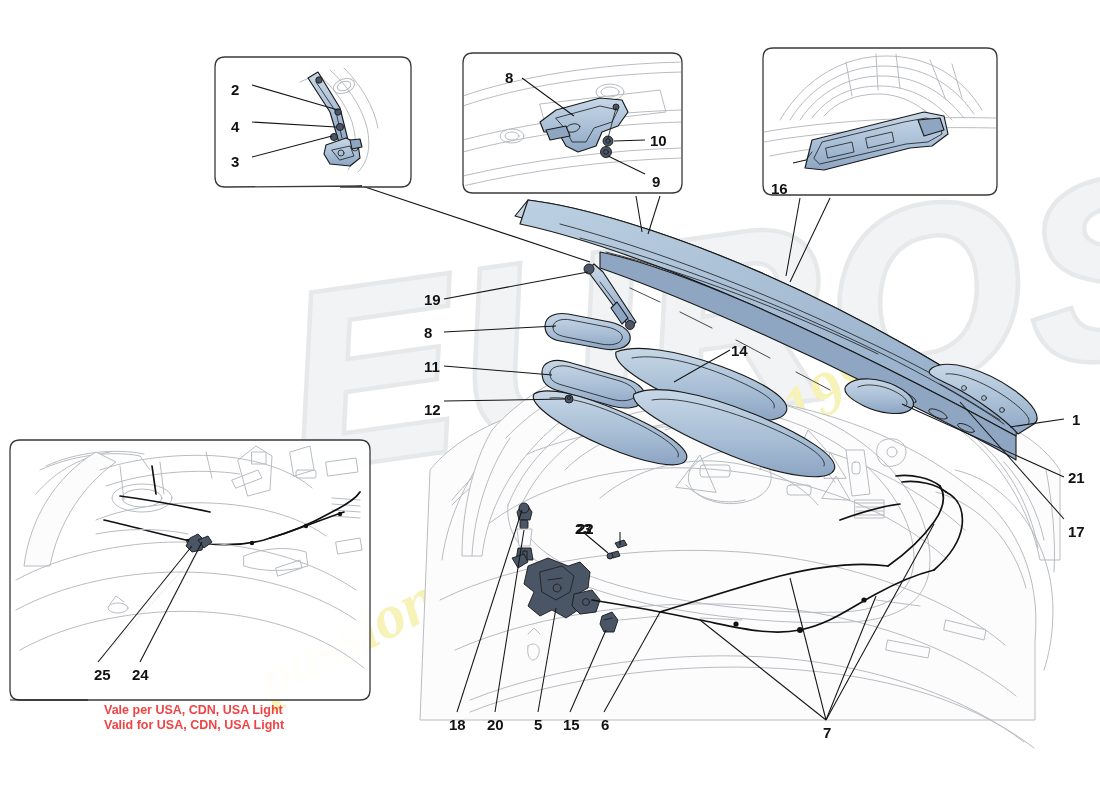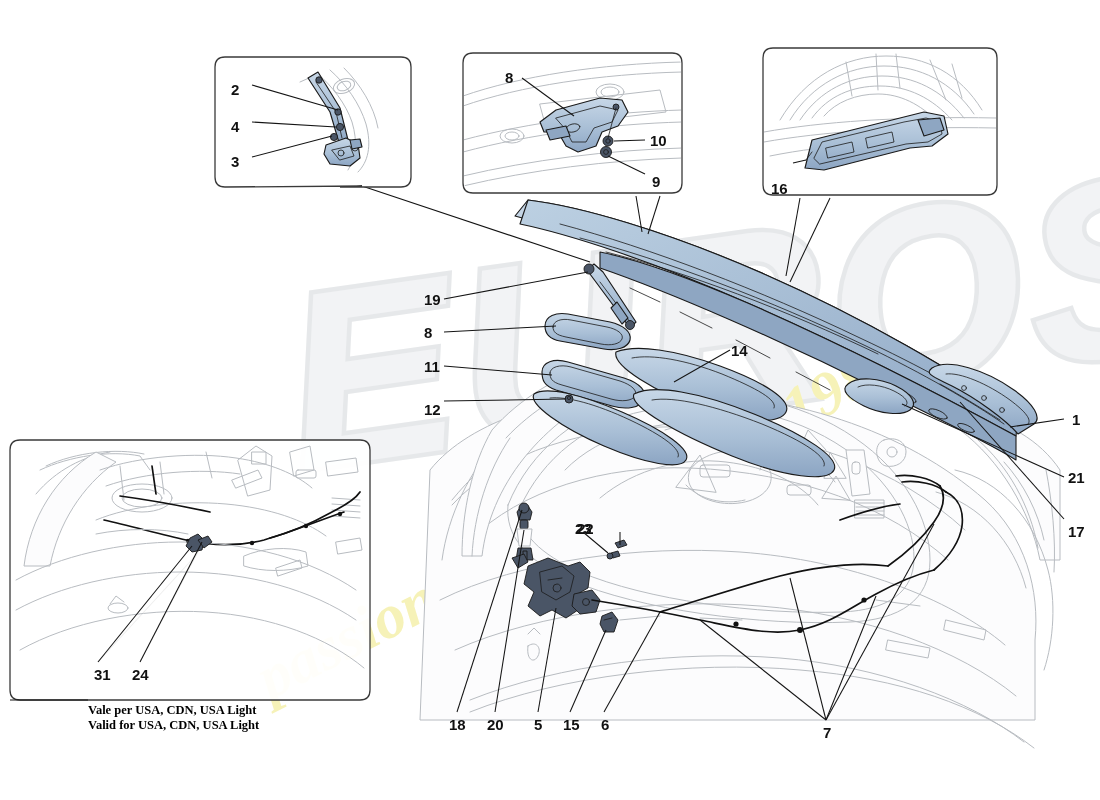--- a/index.html
+++ b/index.html
@@ -5,22 +5,22 @@
   html,body{margin:0;padding:0;background:#ffffff;}
   body{font-family:"Liberation Sans", sans-serif;}
   #stage{position:relative;width:1100px;height:800px;background:#ffffff;overflow:hidden;}
   #stage svg{position:absolute;left:0;top:0;}
   .wm-layer{position:absolute;left:0;top:0;width:1100px;height:800px;pointer-events:none;}
   .callnum{
     position:absolute;font-family:"Liberation Sans",sans-serif;font-weight:bold;
     font-size:15px;color:#111;letter-spacing:0px;line-height:1;white-space:nowrap;
   }
   .note{
-    position:absolute;font-family:Liberation Serif, serif;font-weight:bold;
-    font-size:12.5px;color:#000000;line-height:15px;white-space:nowrap;
+    position:absolute;font-family:Liberation Sans, sans-serif;font-weight:bold;
+    font-size:12.5px;color:#ef4444;line-height:15px;white-space:nowrap;margin-left:16px;
   }
 </style>
 </head>
 <body>
 
 <div id="stage">
 
   <svg class="wm-layer" width="1100" height="800" viewBox="0 0 1100 800">
     <defs>
       <clipPath id="stageclip">
@@ -469,21 +469,21 @@
   <div class="callnum" style="left:575px;top:521px;">23</div>
   <div class="callnum" style="left:577px;top:521px;">22</div>
 
   <div class="callnum" style="left:449px;top:717px;">18</div>
   <div class="callnum" style="left:487px;top:717px;">20</div>
   <div class="callnum" style="left:534px;top:717px;">5</div>
   <div class="callnum" style="left:563px;top:717px;text-align:right;">15</div>
   <div class="callnum" style="left:601px;top:717px;">6</div>
   <div class="callnum" style="left:823px;top:725px;">7</div>
 
-  <div class="callnum" style="left:94px;top:667px;">31</div>
+  <div class="callnum" style="left:94px;top:667px;">25</div>
   <div class="callnum" style="left:132px;top:667px;">24</div>
 
   <div class="note" style="left:88px;top:703px;">
     <div>Vale per USA, CDN, USA Light</div>
     <div>Valid for USA, CDN, USA Light</div>
   </div>
 
 </div>
 
 </body></html>

